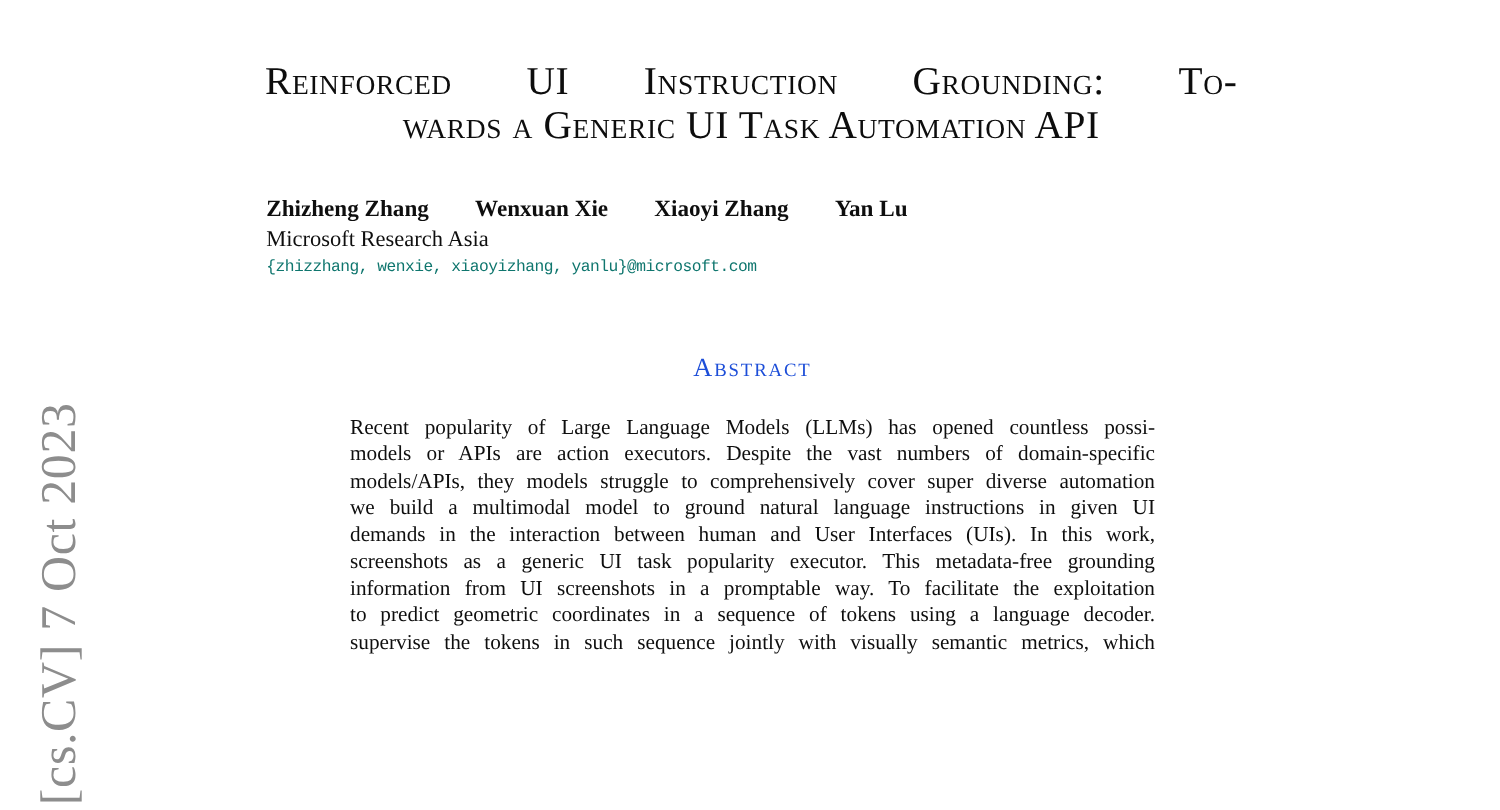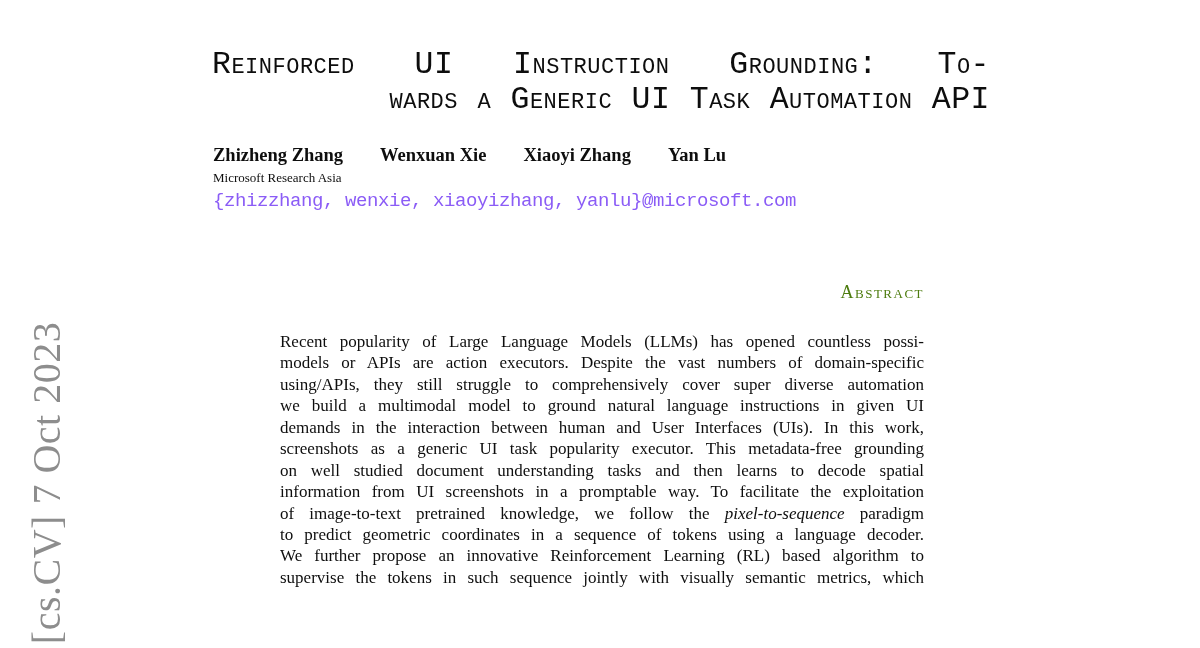--- a/index.html
+++ b/index.html
@@ -37,69 +37,67 @@
   .title-block {
     position: absolute;
     left: 212px;
     top: 47px;
     width: 778px;
     font-size: 31.5px;
     line-height: 35px;
     font-variant: small-caps;
     letter-spacing: 0.5px;
     color: #0d0d0d;
-    font-family: Liberation Mono, monospace;
   }
   .title-line-1 {
     text-align: justify;
     text-align-last: justify;
   }
   .title-line-2 {
-    text-align: right;
+    text-align: center;
   }
 
   
   .authors-block {
     position: absolute;
     left: 213px;
-    top: 145px;
+    top: 158px;
   }
   .author-names {
     display: flex;
     gap: 37px;
     font-weight: bold;
     font-size: 18.5px;
     line-height: 21px;
   }
   .affiliation {
-    font-size: 13px;
+    font-size: 18px;
     line-height: 20px;
     margin-top: 2px;
   }
   .email {
     font-family: "Liberation Mono", "DejaVu Sans Mono", monospace;
-    font-size: 19px;
+    font-size: 13px;
     line-height: 20px;
     margin-top: 3px;
     letter-spacing: -0.4px;
-    color: #8b5cf6;
-    text-align: center;
+    color: #0f766e;
   }
 
   
   .abstract-heading {
     position: absolute;
     left: 280px;
     top: 282px;
     width: 644px;
-    text-align: right;
+    text-align: center;
     font-variant: small-caps;
-    font-size: 18px;
+    font-size: 21px;
     letter-spacing: 1.5px;
-    color: #4d7c0f;
+    color: #1d4ed8;
   }
   .abstract-body {
     position: absolute;
     left: 280px;
     top: 331px;
     width: 644px;
     font-size: 17px;
     color: #0e0e0e;
   }
   .abs-line {
@@ -133,23 +131,20 @@
     </div>
   <div class="affiliation">Microsoft Research Asia</div>
   <div class="email">{zhizzhang, wenxie, xiaoyizhang, yanlu}@microsoft.com</div>
 </div>
 
 <div class="abstract-heading">Abstract</div>
 
 <div class="abstract-body">
     <div class="abs-line">Recent popularity of Large Language Models (LLMs) has opened countless possi-</div>
     <div class="abs-line">models or APIs are action executors. Despite the vast numbers of domain-specific</div>
-    <div class="abs-line">using/APIs, they still struggle to comprehensively cover super diverse automation</div>
+    <div class="abs-line">models/APIs, they models struggle to comprehensively cover super diverse automation</div>
     <div class="abs-line">we build a multimodal model to ground natural language instructions in given UI</div>
     <div class="abs-line">demands in the interaction between human and User Interfaces (UIs). In this work,</div>
     <div class="abs-line">screenshots as a generic UI task popularity executor. This metadata-free grounding</div>
-    <div class="abs-line">on well studied document understanding tasks and then learns to decode spatial</div>
     <div class="abs-line">information from UI screenshots in a promptable way. To facilitate the exploitation</div>
-    <div class="abs-line">of image-to-text pretrained knowledge, we follow the <em>pixel-to-sequence</em> paradigm</div>
     <div class="abs-line">to predict geometric coordinates in a sequence of tokens using a language decoder.</div>
-    <div class="abs-line">We further propose an innovative Reinforcement Learning (RL) based algorithm to</div>
     <div class="abs-line">supervise the tokens in such sequence jointly with visually semantic metrics, which</div>
   </div>
 
 </body></html>

